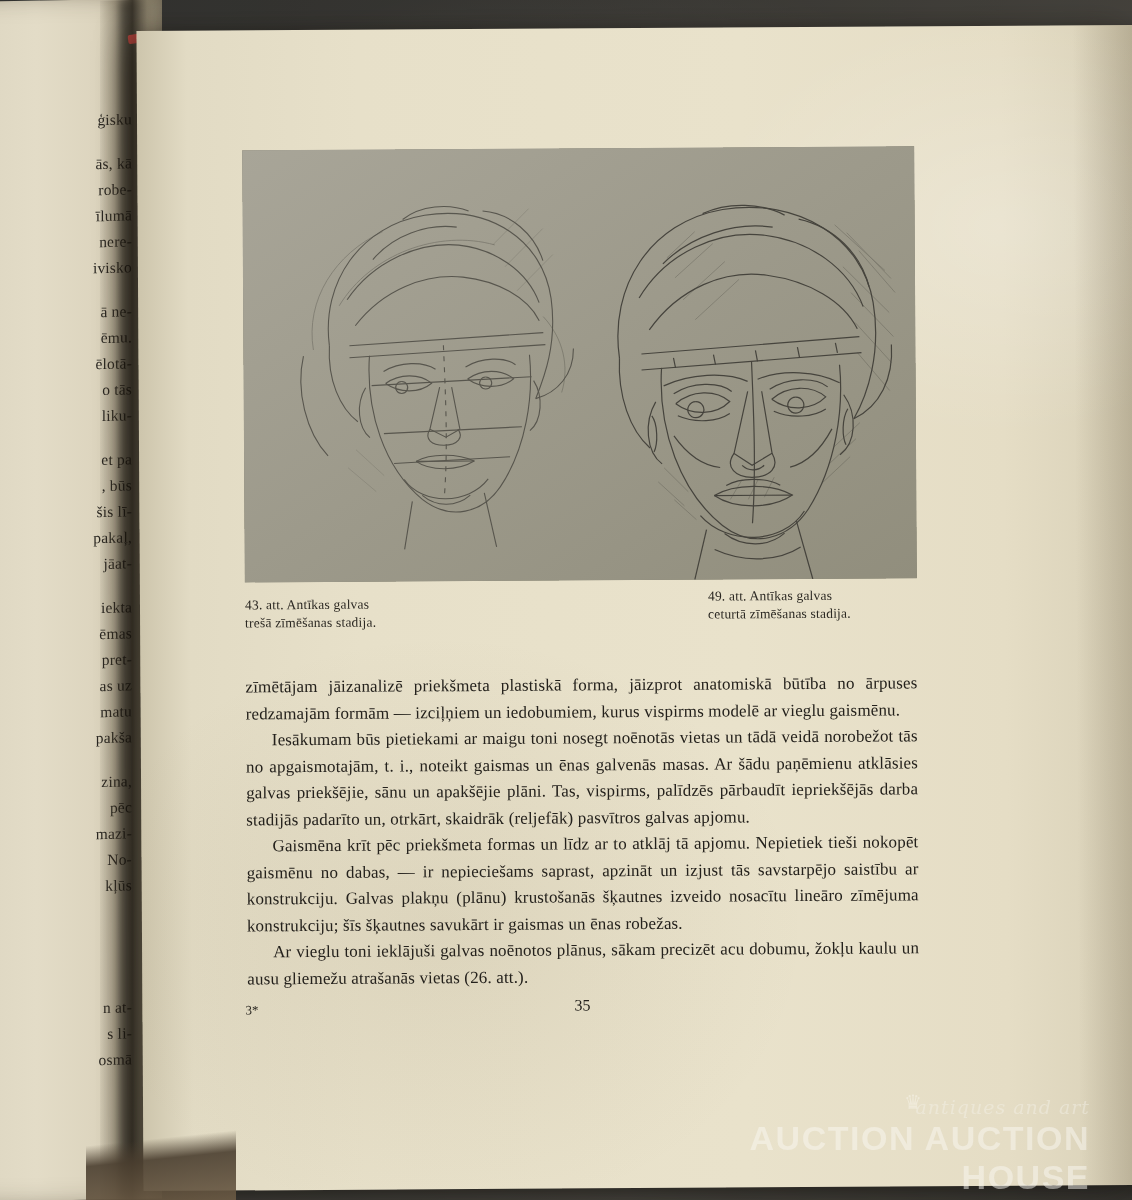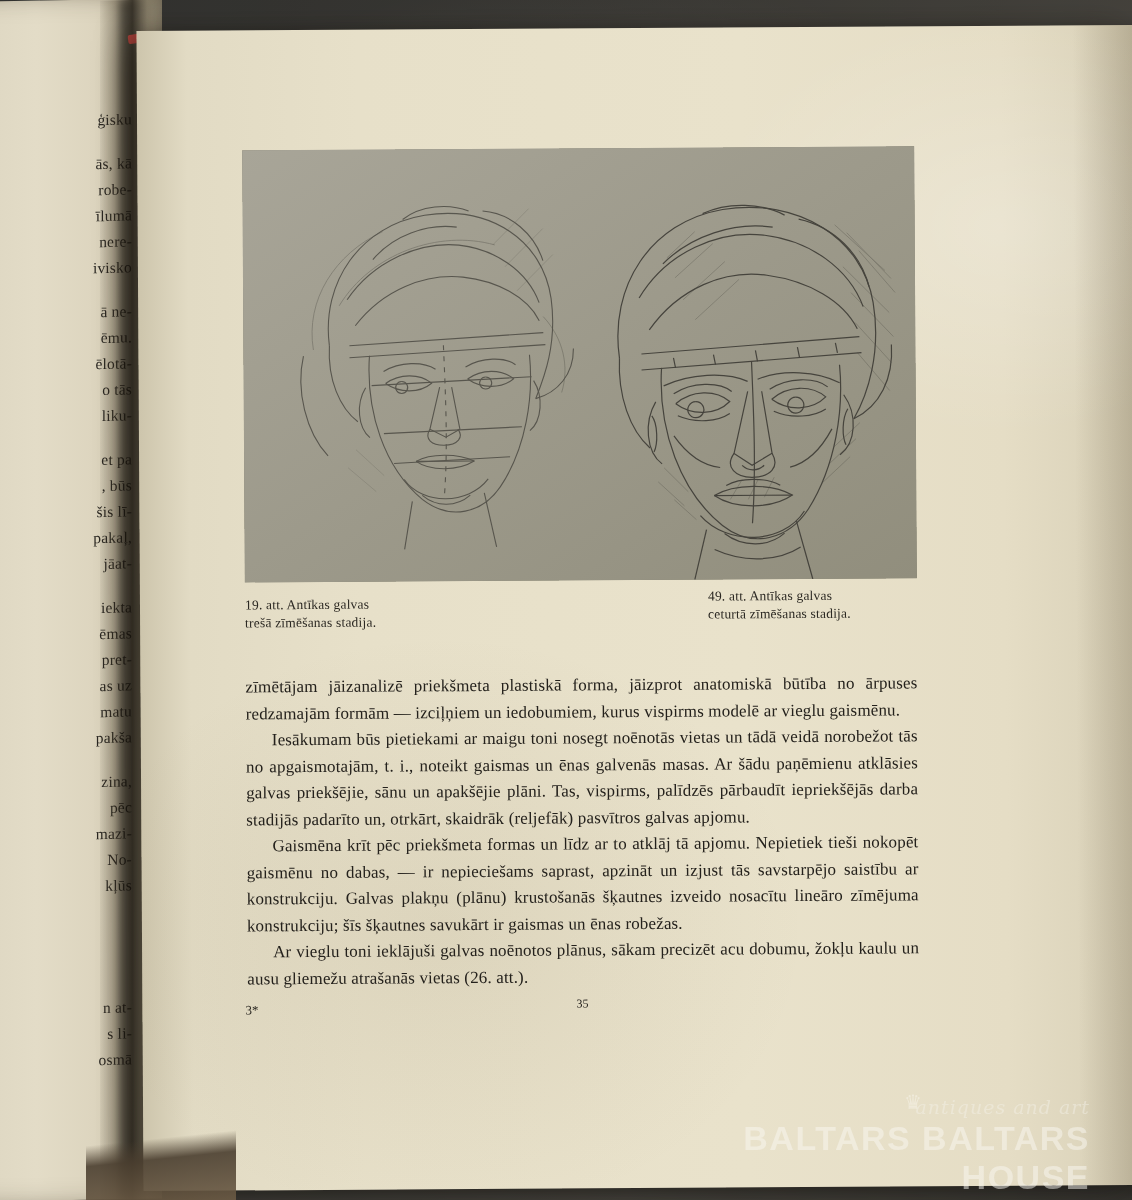--- a/index.html
+++ b/index.html
@@ -159,21 +159,21 @@
   }
   .body-text p { margin: 0; text-indent: 26px; }
   .body-text p.first { text-indent: 0; }
 
   .folio-num {
     position: absolute;
     left: 400px;
     top: 968px;
     width: 80px;
     text-align: center;
-    font-size: 12px;
+    font-size: 16px;
     color: #24211c;
   }
   .signature-mark {
     position: absolute;
     left: 103px;
     top: 972px;
     font-size: 13px;
     color: #2b2822;
   }
 
@@ -388,37 +388,37 @@
           <path d="M420 320 L444 344 M414 334 L440 358 M430 352 L452 372"></path>
           <path d="M498 332 L486 352 M514 332 L504 352 M530 330 L520 350"></path>
         </g>
         <g stroke="#55534b" stroke-width="0.7" opacity="0.3">
           <path d="M250 96 L286 60 M262 118 L300 80 M274 142 L310 106"></path>
           <path d="M112 300 L140 326 M104 318 L132 342"></path>
         </g>
       </svg>
     </div>
 
-    <div class="fig-caption left" style="white-space:pre-line">19. att. Antīkas galvas
+    <div class="fig-caption left" style="white-space:pre-line">43. att. Antīkas galvas
 trešā zīmēšanas stadija.</div>
     <div class="fig-caption right" style="white-space:pre-line">49. att. Antīkas galvas
 ceturtā zīmēšanas stadija.</div>
 
     <div class="body-text">
       <p class="first">zīmētājam jāizanalizē priekšmeta plastiskā forma, jāizprot anatomiskā būtība no ārpuses redzamajām formām — izciļņiem un iedobumiem, kurus vispirms modelē ar vieglu gaismēnu.</p>
       <p>Iesākumam būs pietiekami ar maigu toni nosegt noēnotās vietas un tādā veidā norobežot tās no apgaismotajām, t. i., noteikt gaismas un ēnas galvenās masas. Ar šādu paņēmienu atklāsies galvas priekšējie, sānu un apakšējie  plāni. Tas, vispirms, palīdzēs pārbaudīt iepriekšējās darba stadijās padarīto un, otrkārt, skaidrāk (reljefāk) pasvītros galvas apjomu.</p>
       <p>Gaismēna krīt pēc priekšmeta formas un līdz ar to atklāj tā apjomu. Nepietiek tieši nokopēt gaismēnu no dabas, — ir nepieciešams saprast, apzināt un izjust tās savstarpējo saistību ar konstrukciju. Galvas plakņu (plānu) krustošanās šķautnes izveido nosacītu lineāro zīmējuma konstrukciju; šīs šķautnes savukārt ir gaismas un ēnas robežas.</p>
       <p>Ar vieglu toni ieklājuši galvas noēnotos plānus, sākam precizēt acu dobumu, žokļu kaulu un ausu gliemežu atrašanās vietas (26. att.).</p>
     </div>
 
     <div class="signature-mark">3*</div>
     <div class="folio-num">35</div>
   </div>
 
   <div class="bottom-binding"></div>
 
   <div class="watermark">
     <div class="wm-top">antiques and art</div>
-    <div class="wm-main">BALTARS BALTARS HOUSE</div>
+    <div class="wm-main">AUCTION AUCTION HOUSE</div>
     <div class="wm-crown">♛</div>
   </div>
 
 </div>
 
 </body></html>

